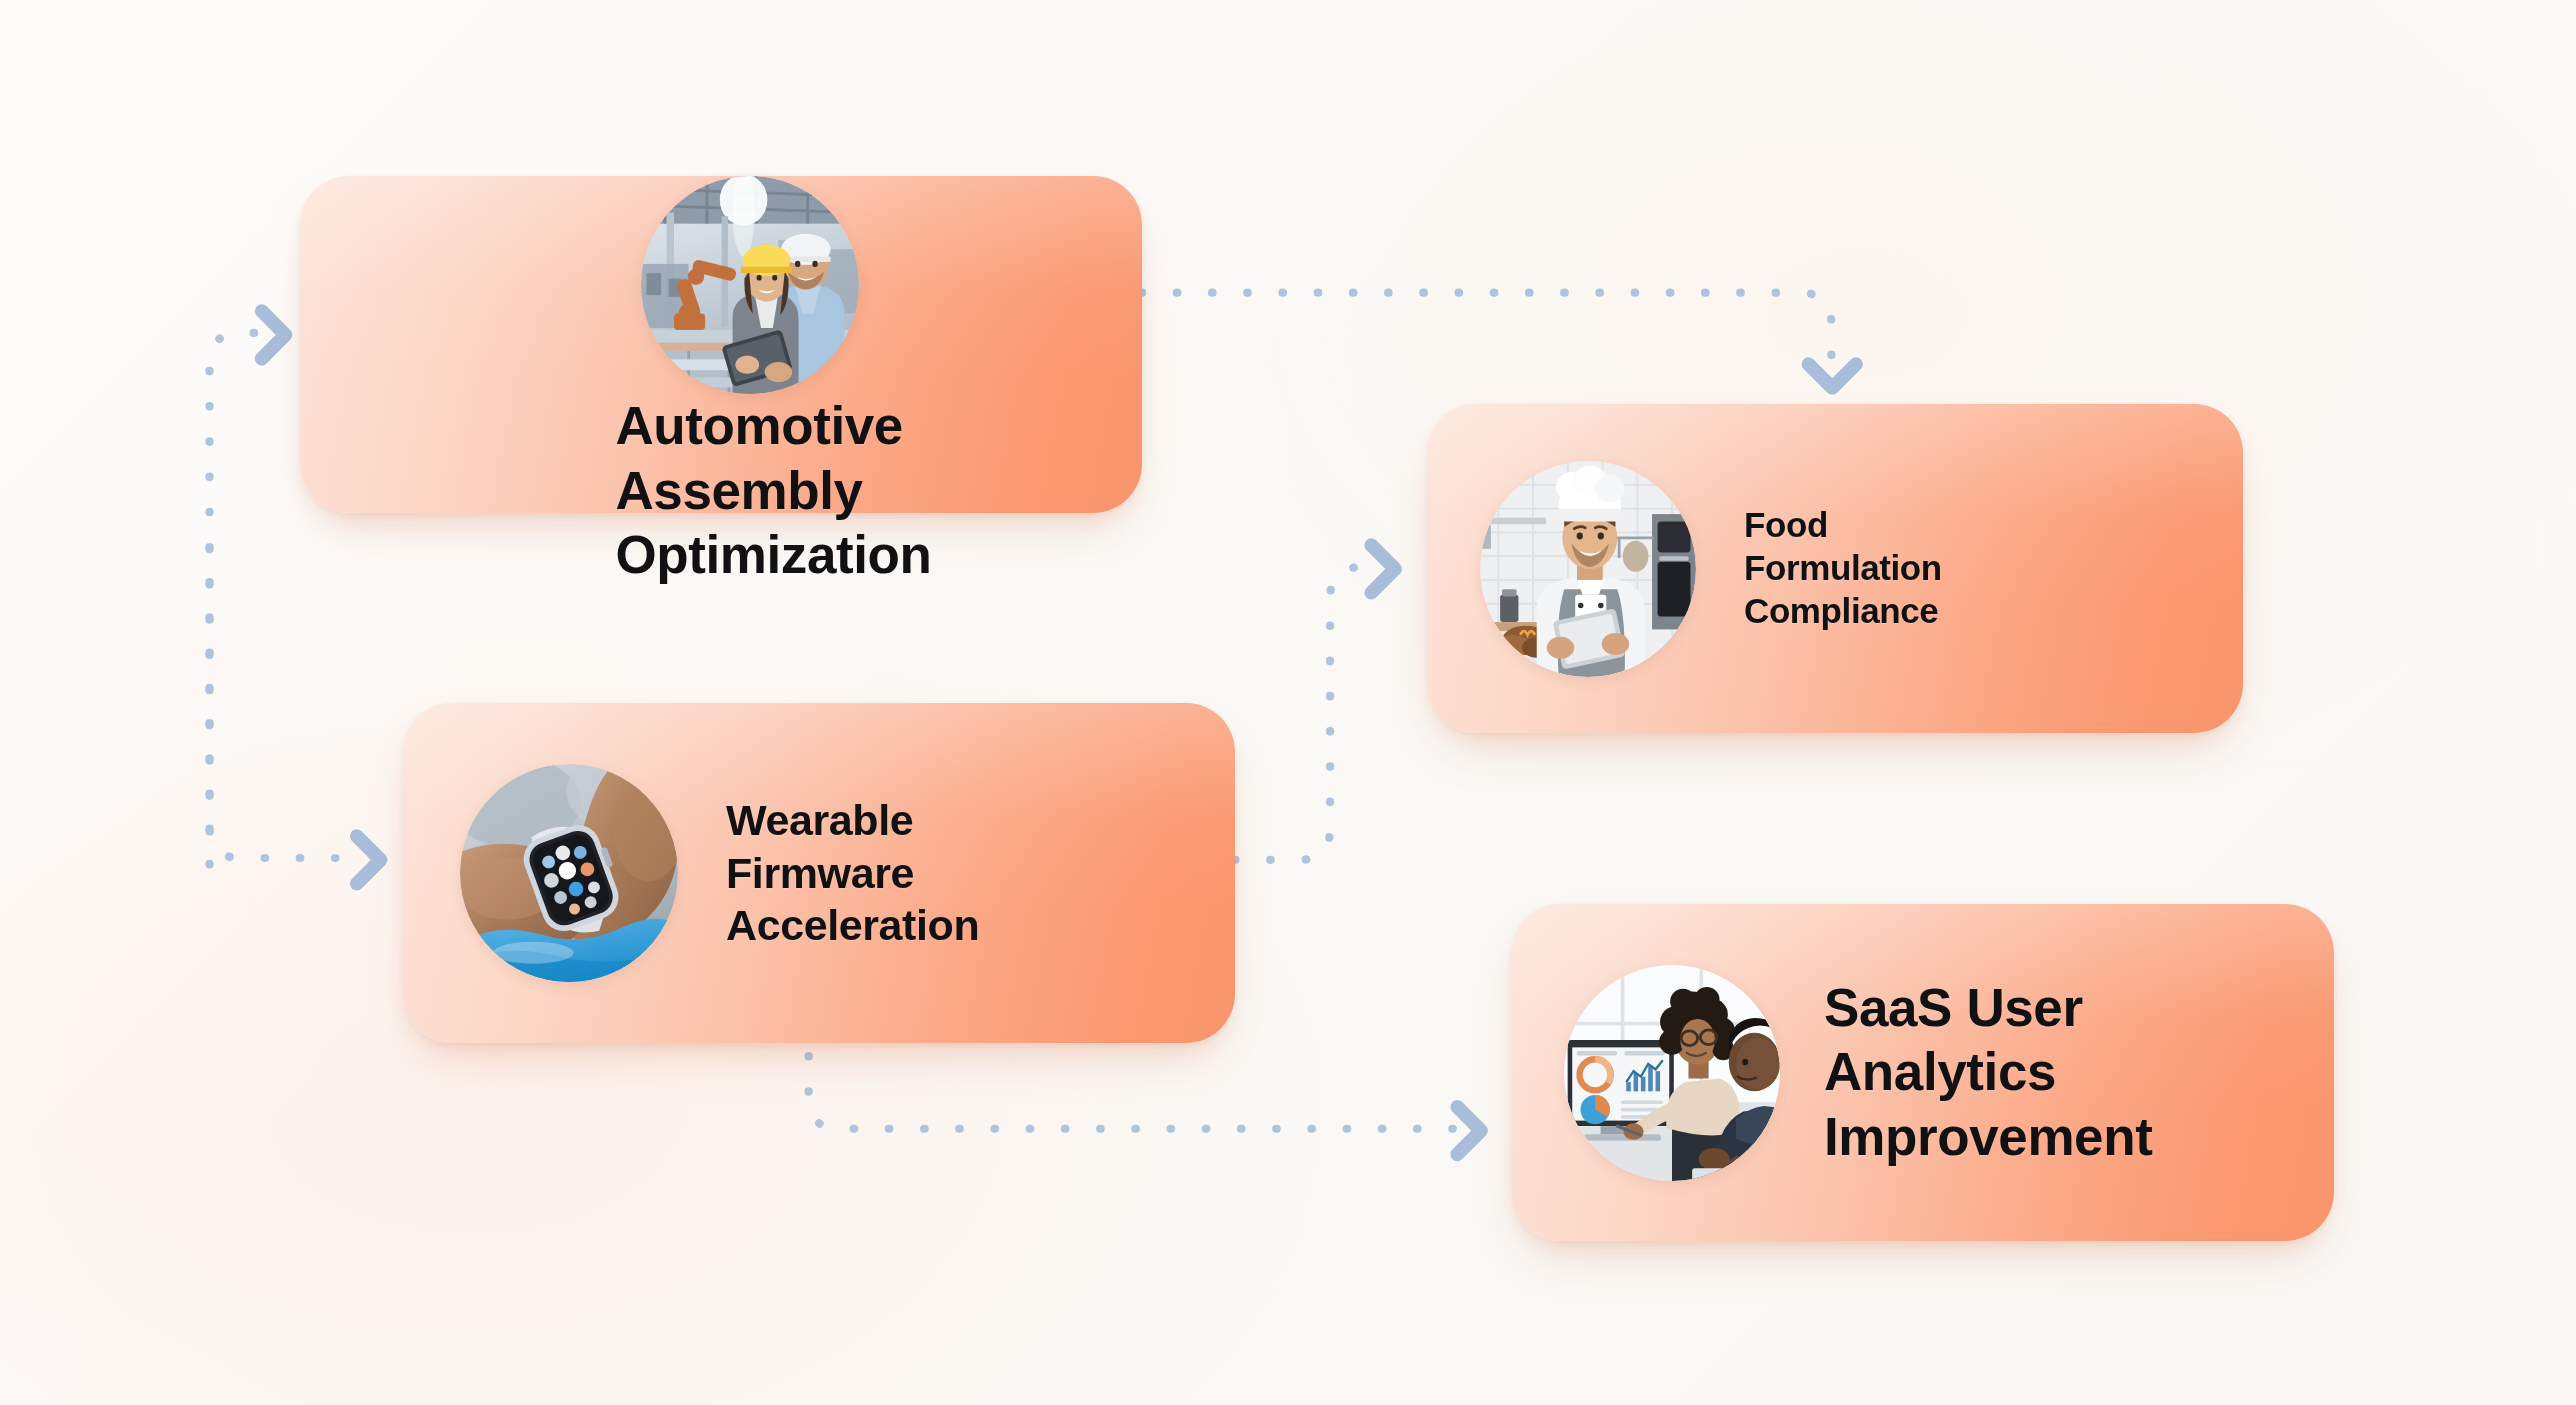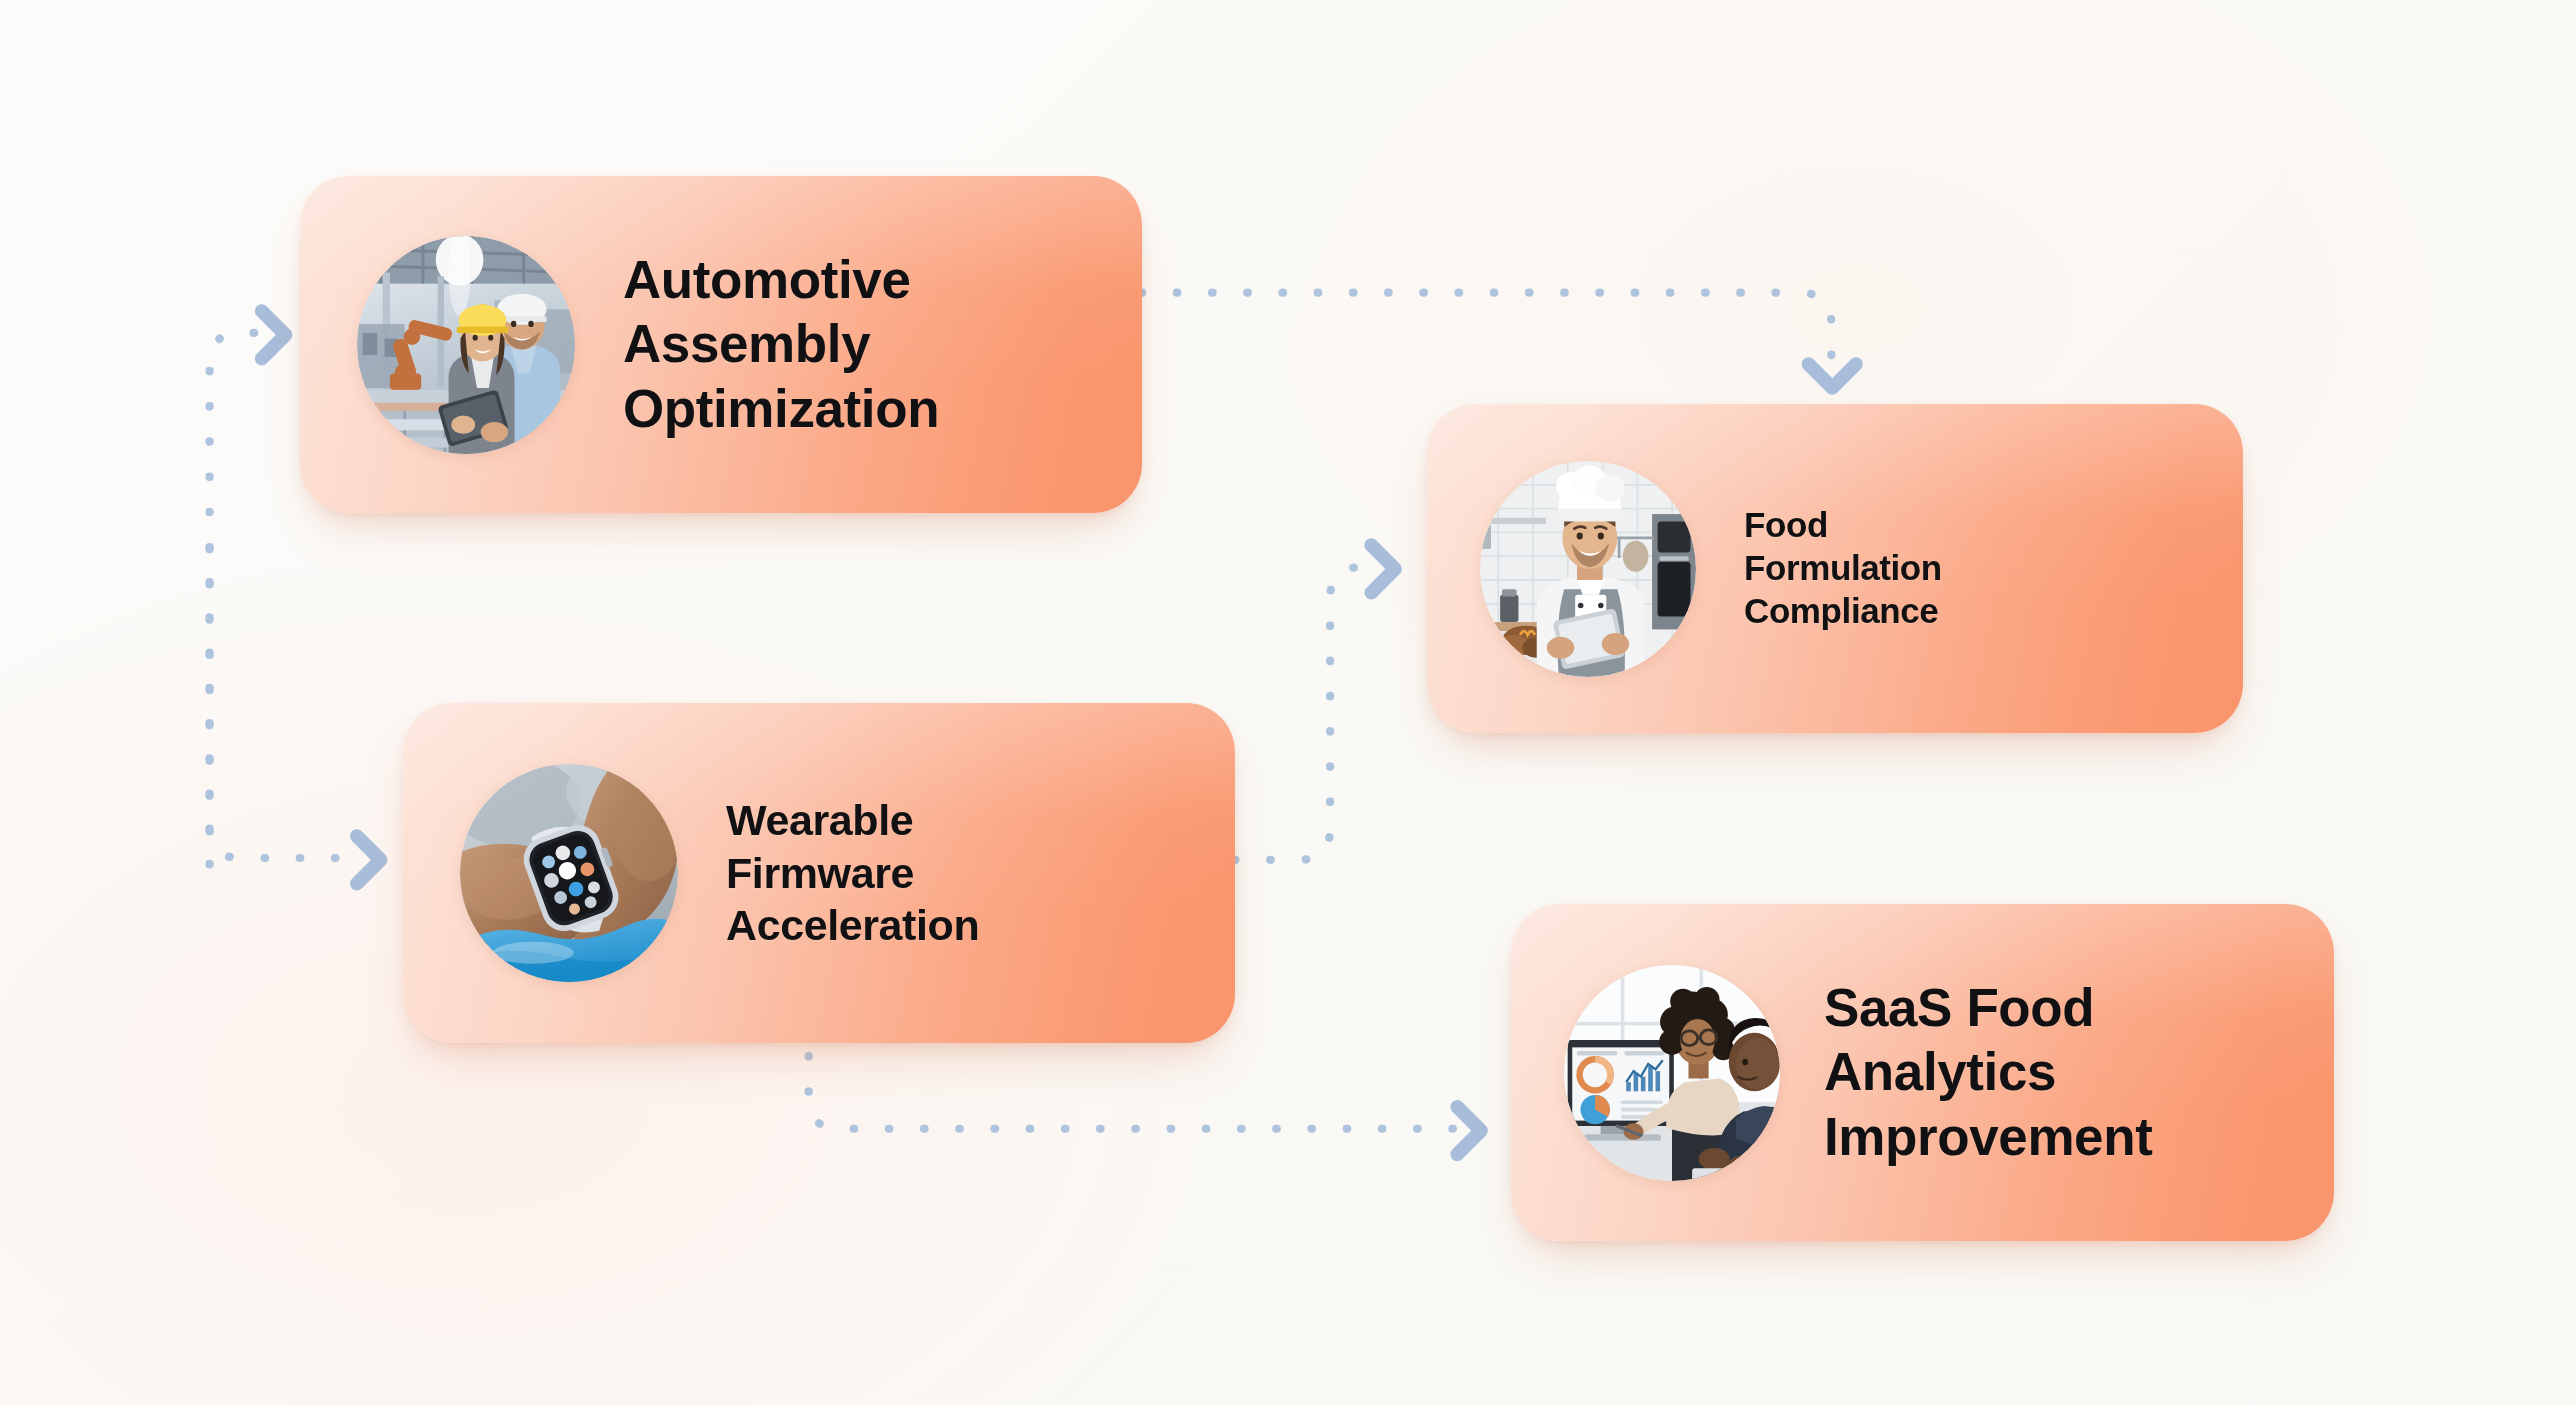--- a/index.html
+++ b/index.html
@@ -86,20 +86,21 @@
     letter-spacing: -0.4px;
     line-height: 1.22;
     white-space: pre-line;
     text-shadow: 0 0.9px 0.9px rgba(255,255,255,0.18);
   }
 
   
   #card-automotive {
     left: 300px;  top: 176px;  width: 842px; height: 337px;
     padding-left: 57px;
+    flex-direction: column;
   }
   #card-automotive .card-avatar { width: 218px; height: 218px; }
   #card-automotive .card-title  { font-size: 53px; margin-left: 48px; }
 
   #card-wearable {
     left: 403px; top: 703px; width: 832px; height: 340px;
     padding-left: 57px;
   }
   #card-wearable .card-avatar { width: 218px; height: 218px; }
   #card-wearable .card-title  { font-size: 43px; margin-left: 48px; }
@@ -595,21 +596,21 @@
             <ellipse cx="198" cy="106" rx="3.2" ry="3.6" fill="#241a12"></ellipse>
             <path d="M190 122 q10 6 20 1" stroke="#40291c" stroke-width="2.5" fill="none" stroke-linecap="round"></path>
 
             <ellipse cx="164" cy="212" rx="17" ry="12" fill="#6b4830"></ellipse>
             <ellipse cx="196" cy="220" rx="17" ry="12" fill="#6b4830"></ellipse>
             <rect x="140" y="222" width="86" height="14" rx="3" fill="#dfe3e7"></rect>
           </g>
         </g>
       </svg>
     </div>
-    <div class="card-title">SaaS Food
+    <div class="card-title">SaaS User
 Analytics
 Improvement</div>
   </div>
 
   <div class="icon-slot" id="icon-analytics">
     <svg viewBox="0 0 140 140">
       <circle cx="62" cy="58" r="48" fill="none" stroke="#45505b" stroke-width="6"></circle>
 
       <g fill="#a8c4e0" stroke="#45505b" stroke-width="4.5" stroke-linejoin="round">
         <rect x="38" y="62" width="14" height="24" rx="2"></rect>

